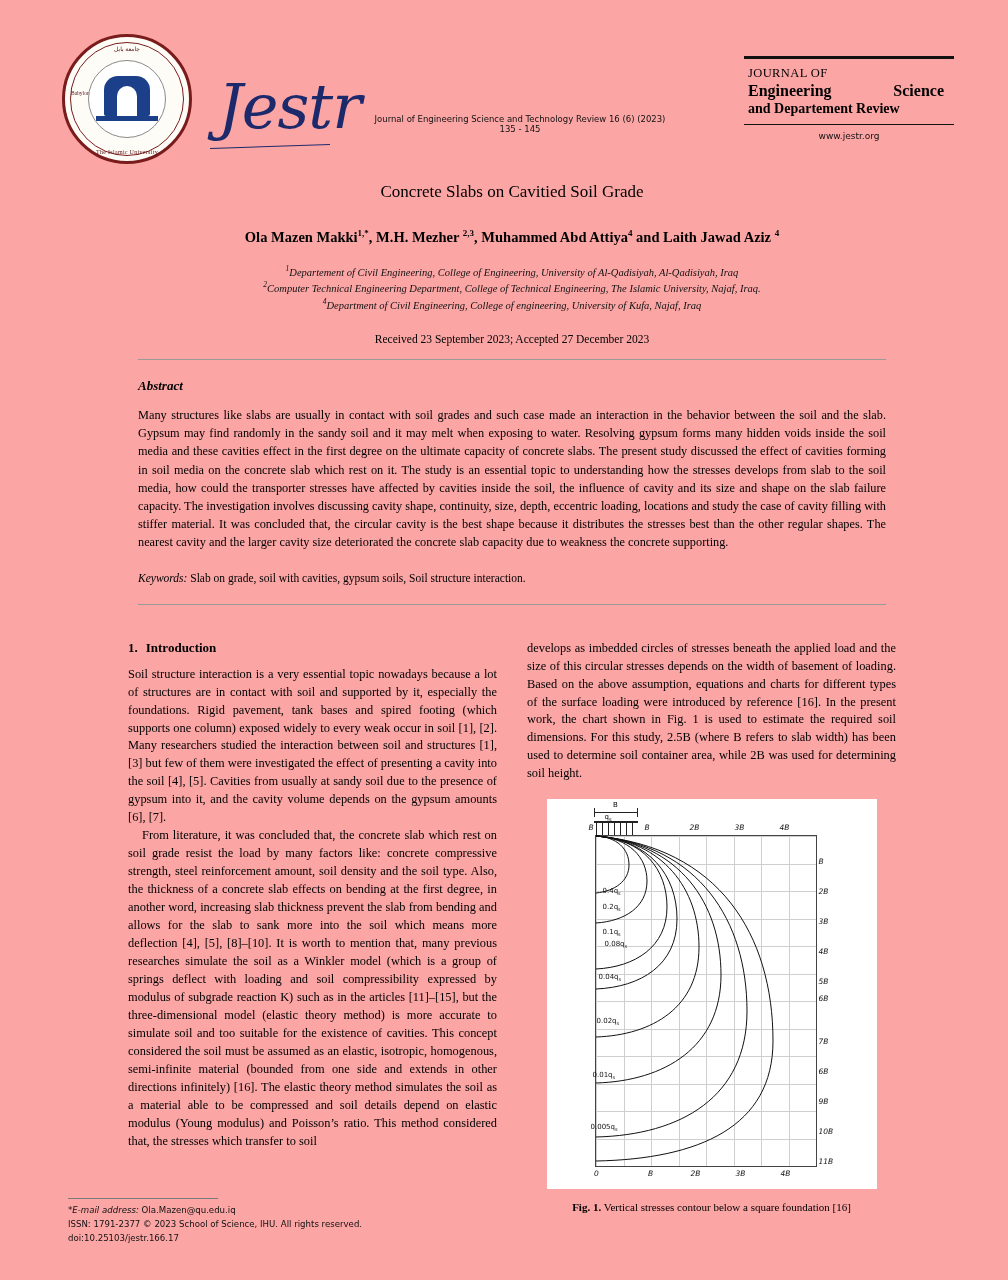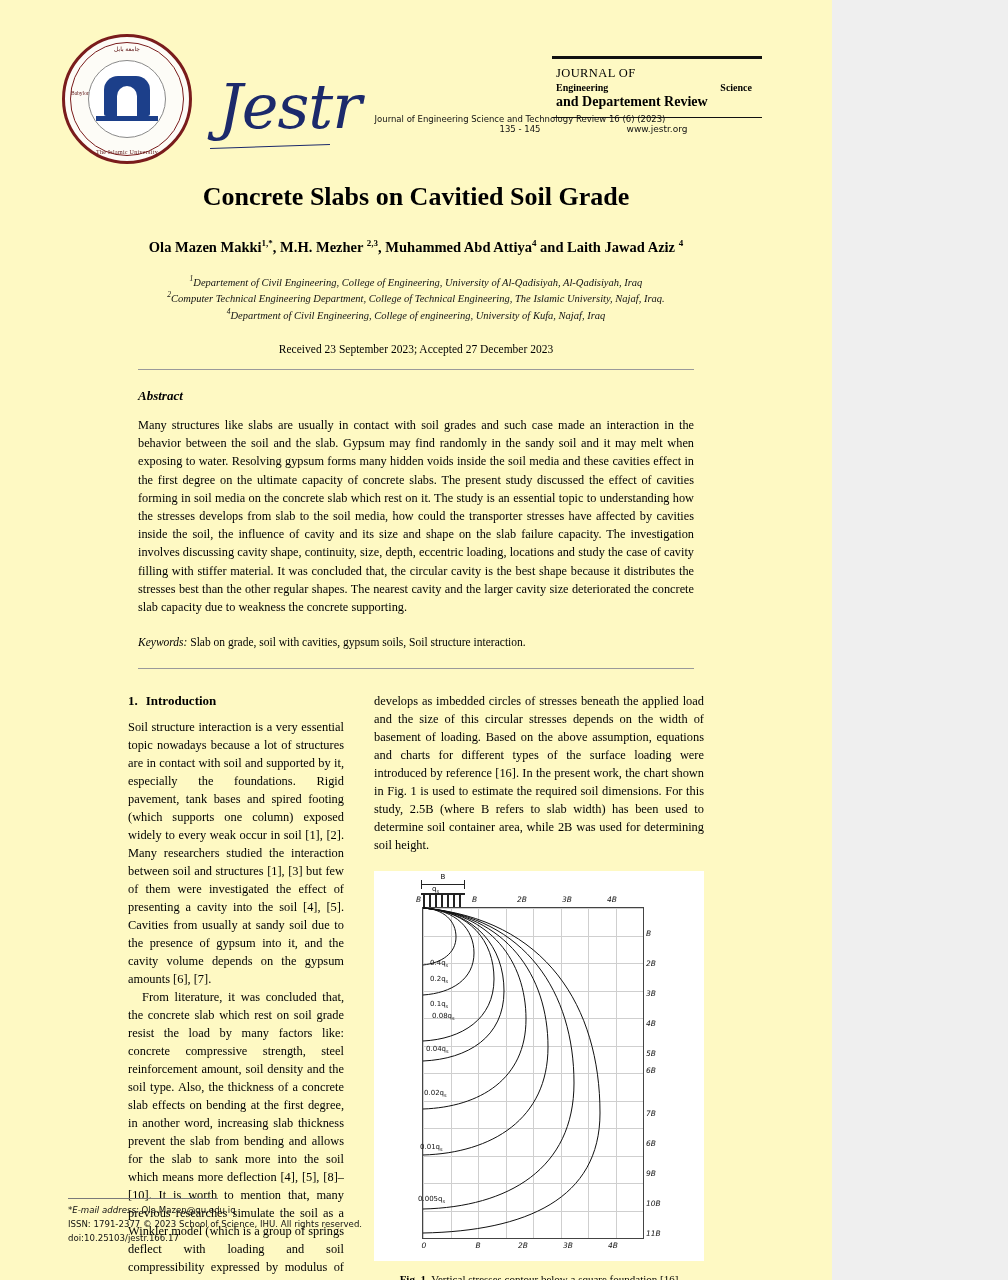--- a/index.html
+++ b/index.html
@@ -1,22 +1,22 @@
 <!DOCTYPE html>
 <html><head>
 <meta charset="utf-8">
 <style>
   html,body{margin:0;padding:0;background:#efefef;}
   body{width:1008px;height:1280px;font-family:"Liberation Serif",serif;}
   .page{
     position:relative;
-    width:832px;height:1280px;
-    background:#fef9c3;
+    width:1008px;height:1280px;
+    background:#fca5a5;
     box-sizing:border-box;
-    padding:28px 60px 0 60px;
+    padding:28px 44px 0 60px;
     overflow:hidden;
   }
   
   .masthead{position:relative;height:140px;}
   .logo{
     position:absolute;left:2px;top:6px;width:130px;height:130px;
   }
   .logo .ring{
     position:absolute;inset:0;border-radius:50%;
     border:3px solid #7a1c1c;
@@ -75,27 +75,27 @@
     position:absolute;left:310px;top:116px;width:300px;text-align:center;
     font-size:16px;color:#111;
   }
 
   .jbox{
     position:absolute;right:10px;top:28px;width:210px;
   }
   .jbox .rule{height:3px;background:#111;}
   .jbox .rule.thin{height:1px;background:#111;}
   .jbox .l1{font-family:"Liberation Serif",serif;font-size:12.5px;margin:7px 0 1px 4px;letter-spacing:.4px;}
-  .jbox .l2{font-family:"Liberation Serif",serif;font-weight:bold;font-size:10px;margin:0 0 1px 4px;display:flex;justify-content:space-between;padding-right:10px;}
+  .jbox .l2{font-family:"Liberation Serif",serif;font-weight:bold;font-size:16px;margin:0 0 1px 4px;display:flex;justify-content:space-between;padding-right:10px;}
   .jbox .l3{font-family:"Liberation Serif",serif;font-weight:bold;font-size:14px;margin:0 0 7px 4px;}
   .jbox .url{font-family:"DejaVu Sans",sans-serif;font-size:9px;text-align:center;margin:6px 0 0 0;color:#111;}
 
   
   .title{
-    text-align:center;font-weight:bold;font-size:26px;margin:14px 0 0 0;color:#000;
+    text-align:center;font-weight:normal;font-size:17px;margin:14px 0 0 0;color:#000;
   }
   .authors{
     text-align:center;font-weight:bold;font-size:14.5px;margin:26px 0 0 0;color:#000;
   }
   .authors sup{font-weight:bold;font-size:9px;}
   .affils{
     text-align:center;font-style:italic;font-size:10.5px;line-height:1.42;margin:18px 0 0 0;color:#111;
   }
   .affils sup{font-size:7.5px;}
   .received{
@@ -108,21 +108,21 @@
   
   .abs-wrap{margin:18px 78px 0 78px;}
   .abs-title{font-weight:bold;font-style:italic;font-size:13px;margin-bottom:12px;}
   .abs-body{font-size:12.3px;line-height:1.48;text-align:justify;color:#000;}
   .keywords{font-size:11.5px;margin-top:20px;}
   .keywords i{font-style:italic;}
   .hr2{height:1px;background:#9a9a9a;margin:20px 78px 0 78px;}
 
   
   .cols{
-    display:flex;gap:30px;margin:24px 68px 0 68px;
+    display:flex;gap:30px;margin:35px 68px 0 68px;
   }
   .col{width:372px;}
   .sec-head{font-weight:bold;font-size:13px;margin:0 0 10px 0;}
   .sec-head .num{margin-right:8px;}
   p.body{
     font-size:12.4px;line-height:1.45;text-align:justify;margin:0;color:#000;
     text-indent:0;
   }
   p.body + p.body{text-indent:14px;}
 

